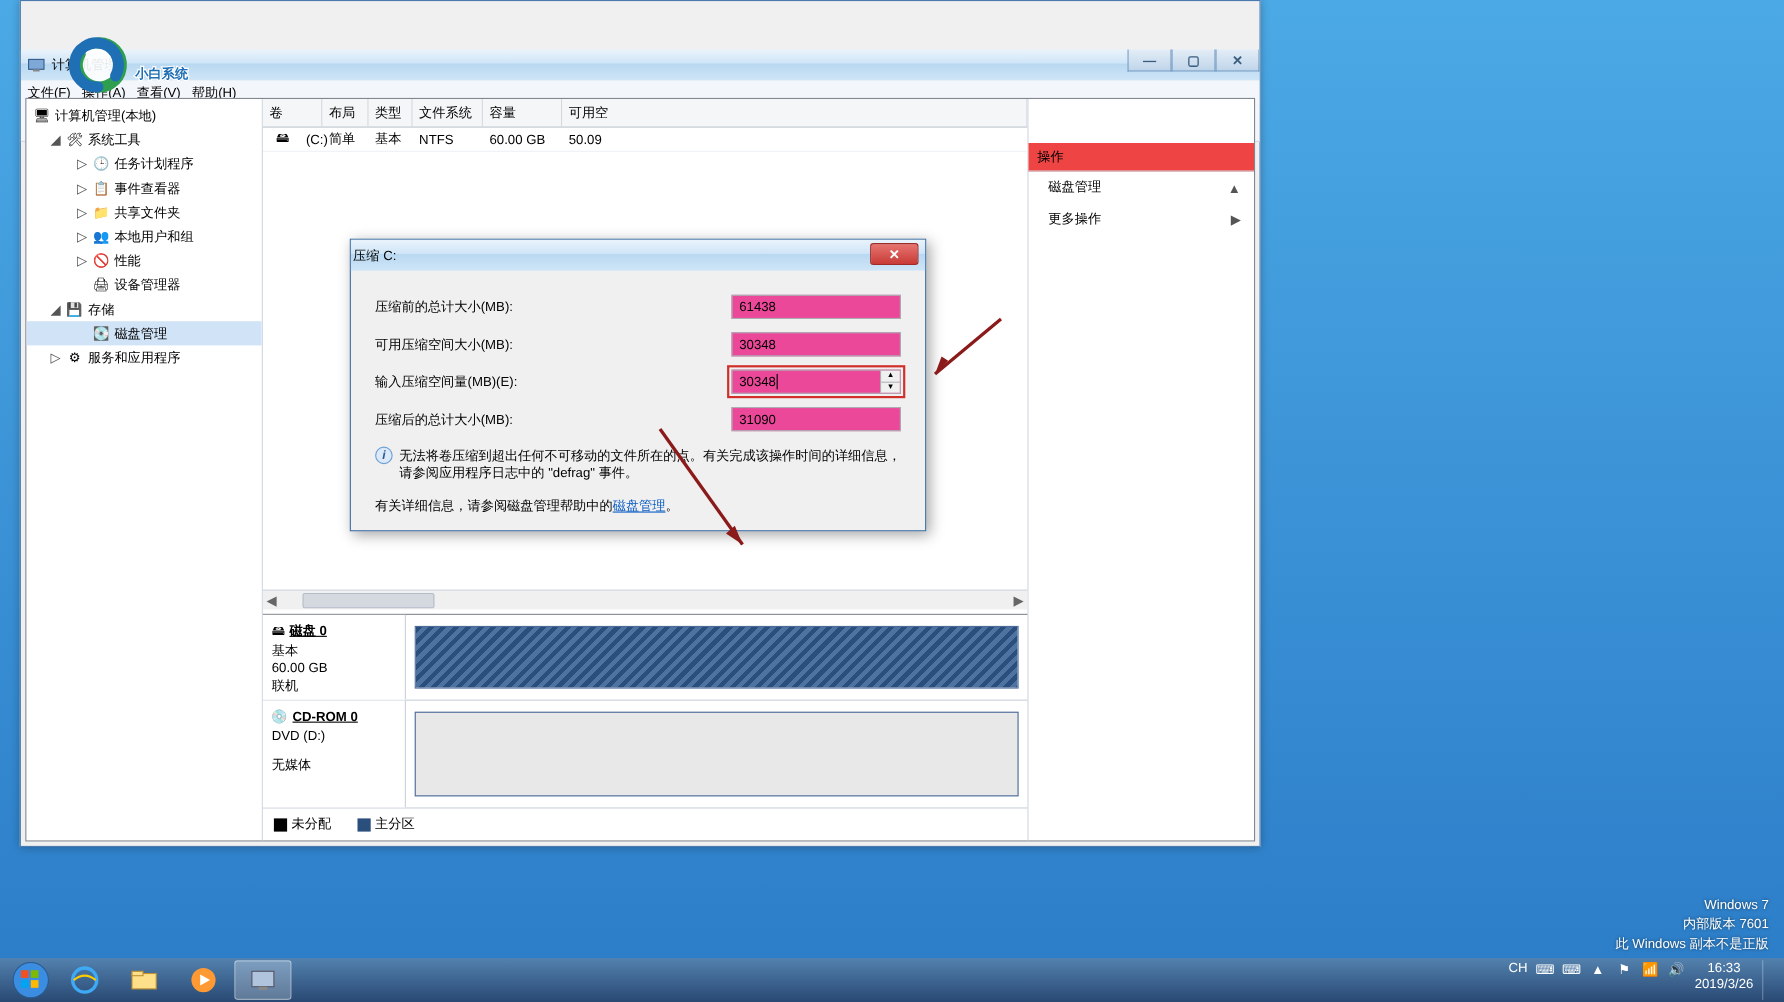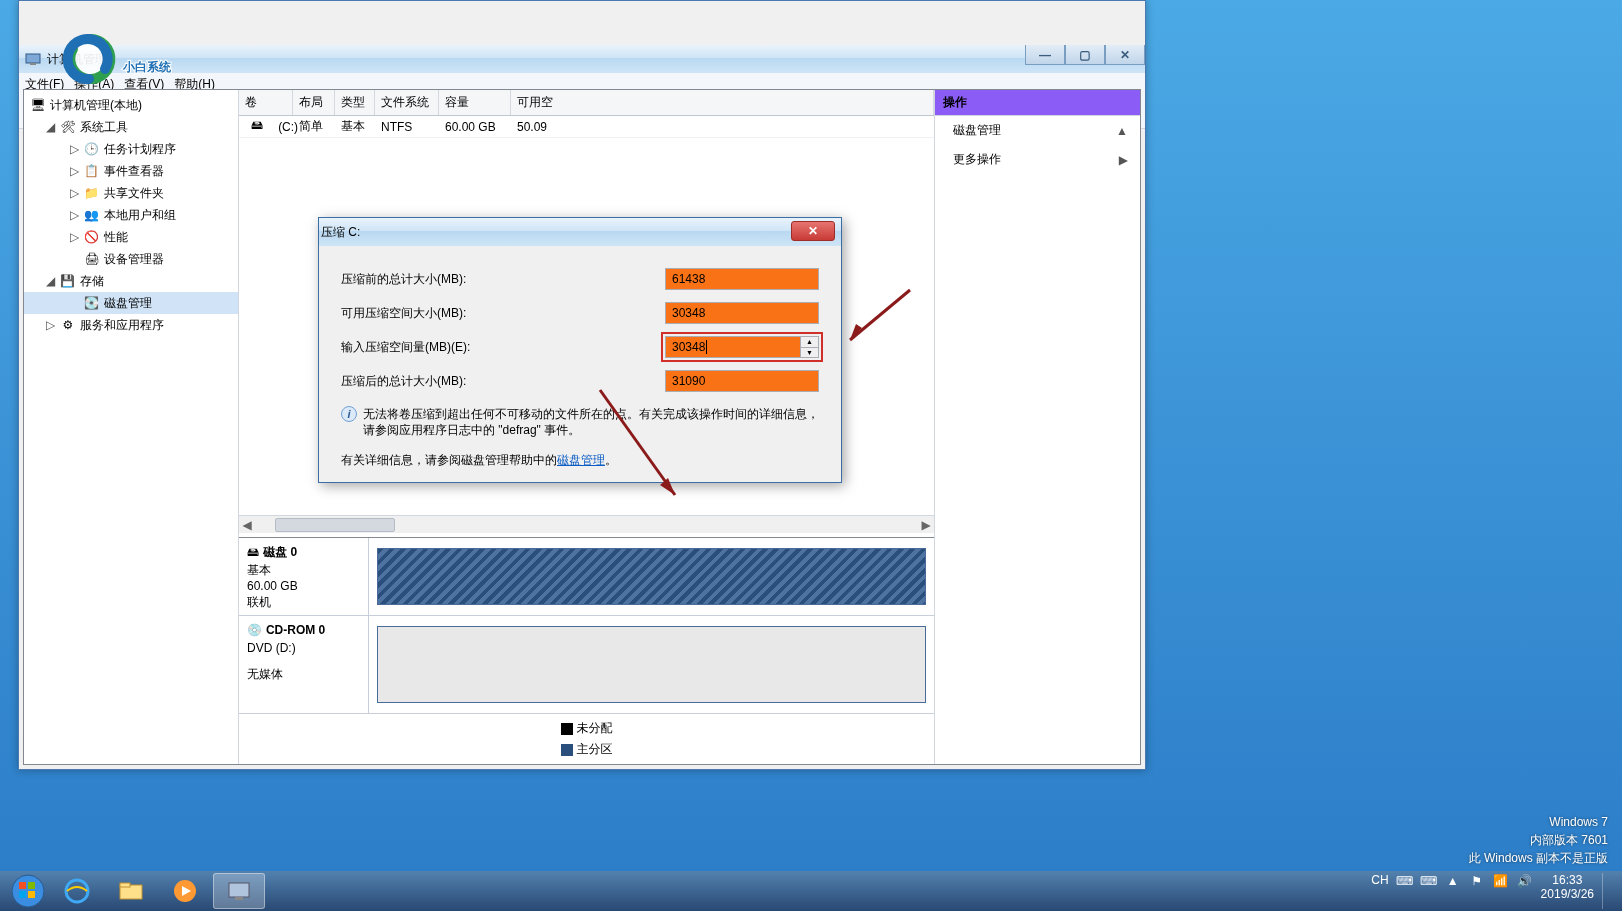--- a/index.html
+++ b/index.html
@@ -33,41 +33,41 @@
 .grid-head { display:flex; border-bottom:1px solid #c0c7d0; background:#f4f6f8; }
 .grid-head th, .gh { padding:4px 6px; border-right:1px solid #d4d9e0; text-align:left; font-weight:normal; }
 .grid-row { display:flex; align-items:center; height:22px; border-bottom:1px solid #eef1f4; }
 .grid-row span { padding:0 6px; border-right:1px solid transparent; }
 .scroll-x { height:18px; background:#f0f0f0; border-top:1px solid #d0d7e0; display:flex; align-items:center; }
 .scroll-thumb { height:14px; background:#d4d9e0; border:1px solid #b4bcc7; border-radius:2px; margin-left:20px; }
 
 .disk-panel { border-top:1px solid #828790; margin-top:4px; }
 .disk-row { display:flex; align-items:stretch; border-bottom:1px solid #c8cfdb; height:78px; }
 .disk-label { width:130px; padding:6px 8px; border-right:1px solid #c8cfdb; background:#fff; }
-.disk-label .title { font-weight:bold; margin-bottom:2px; }
+.disk-label .title { font-weight:bold; margin-bottom:2px;text-decoration:underline; }
 .disk-label div { line-height:16px; }
 .disk-bar { flex:1; margin:10px 8px; border:1px solid #4a6a9a; position:relative; display:flex; align-items:center; justify-content:center; }
 .disk-bar.striped { background: repeating-linear-gradient(135deg,#2b4f7d 0,#2b4f7d 4px,#4f73a1 4px,#4f73a1 8px); }
 .disk-bar.gray { background:#e8e8e8; }
-.disk-legend { padding:6px 10px; display:flex; gap:4px; align-items:center;flex-direction:column; }
+.disk-legend { padding:6px 10px; display:flex; gap:24px; align-items:center; }
 .legend-box { width:12px; height:12px; display:inline-block; margin-right:4px; vertical-align:middle; }
 
 .right-pane { width:206px; border-left:1px solid #d0d7e0; }
-.right-head { background:#8b5cf6; padding:4px 8px; border-bottom:1px solid #d0d7e0; font-weight:bold; }
+.right-head { background:#ef4444; padding:4px 8px; border-bottom:1px solid #d0d7e0; font-weight:normal;margin-top:40px; }
 .action-row { padding:6px 12px 6px 18px; display:flex; justify-content:space-between; align-items:center; cursor:pointer; }
 .action-row .chev { color:#555; }
 
 
 .dialog { position:absolute; left:318px; top:217px; width:524px; background:#f0f0f0; border:1px solid #3b6ea5; box-shadow:3px 3px 12px rgba(0,0,0,0.35); z-index:100; }
 .dialog .dlg-title { height:28px; background:linear-gradient(to bottom,#eaf3fb 0%,#cfe5f7 45%,#b8d8f1 46%,#cfe5f7 100%); display:flex; align-items:center; padding-left:2px; position:relative; }
 .dlg-close { position:absolute; right:6px; top:3px; width:44px; height:20px; background:linear-gradient(to bottom,#e77470,#c83b36); border-radius:3px; display:flex; align-items:center; justify-content:center; color:#fff; font-weight:bold; cursor:pointer; border:1px solid #a02c28; }
 .dlg-body { padding:18px 22px 14px 22px; }
 .field-row { display:flex; align-items:center; height:30px; margin-bottom:4px; }
 .field-label { flex:1; }
-.field-val { width:154px; height:22px; border:1px solid #abadb3; background:#f97316; padding:2px 6px; display:flex; align-items:center; }
+.field-val { width:154px; height:22px; border:1px solid #abadb3; background:#ec4899; padding:2px 6px; display:flex; align-items:center; }
 .field-val.editable { position:relative; }
 .spinner { position:absolute; right:0; top:0; bottom:0; width:18px; display:flex; flex-direction:column; }
 .spinner div { flex:1; border-left:1px solid #abadb3; border-bottom:1px solid #abadb3; display:flex; align-items:center; justify-content:center; font-size:7px; background:#f0f0f0; cursor:pointer; }
 .spinner div:last-child { border-bottom:none; }
 .redbox { outline:2px solid #d12f2a; outline-offset:2px; }
 .info-row { display:flex; gap:6px; margin:10px 0 14px 0; }
 .info-icon { width:16px; height:16px; border-radius:50%; background:#dce9f9; border:1px solid #6fa0d4; color:#2a5a8e; display:flex; align-items:center; justify-content:center; font-style:italic; font-weight:bold; font-size:11px; flex-shrink:0; }
 .info-text { line-height:16px; }
 .link { color:#0b5cc4; text-decoration:underline; cursor:pointer; }
 .dlg-buttons { display:flex; justify-content:flex-end; gap:10px; margin-top:10px; }

